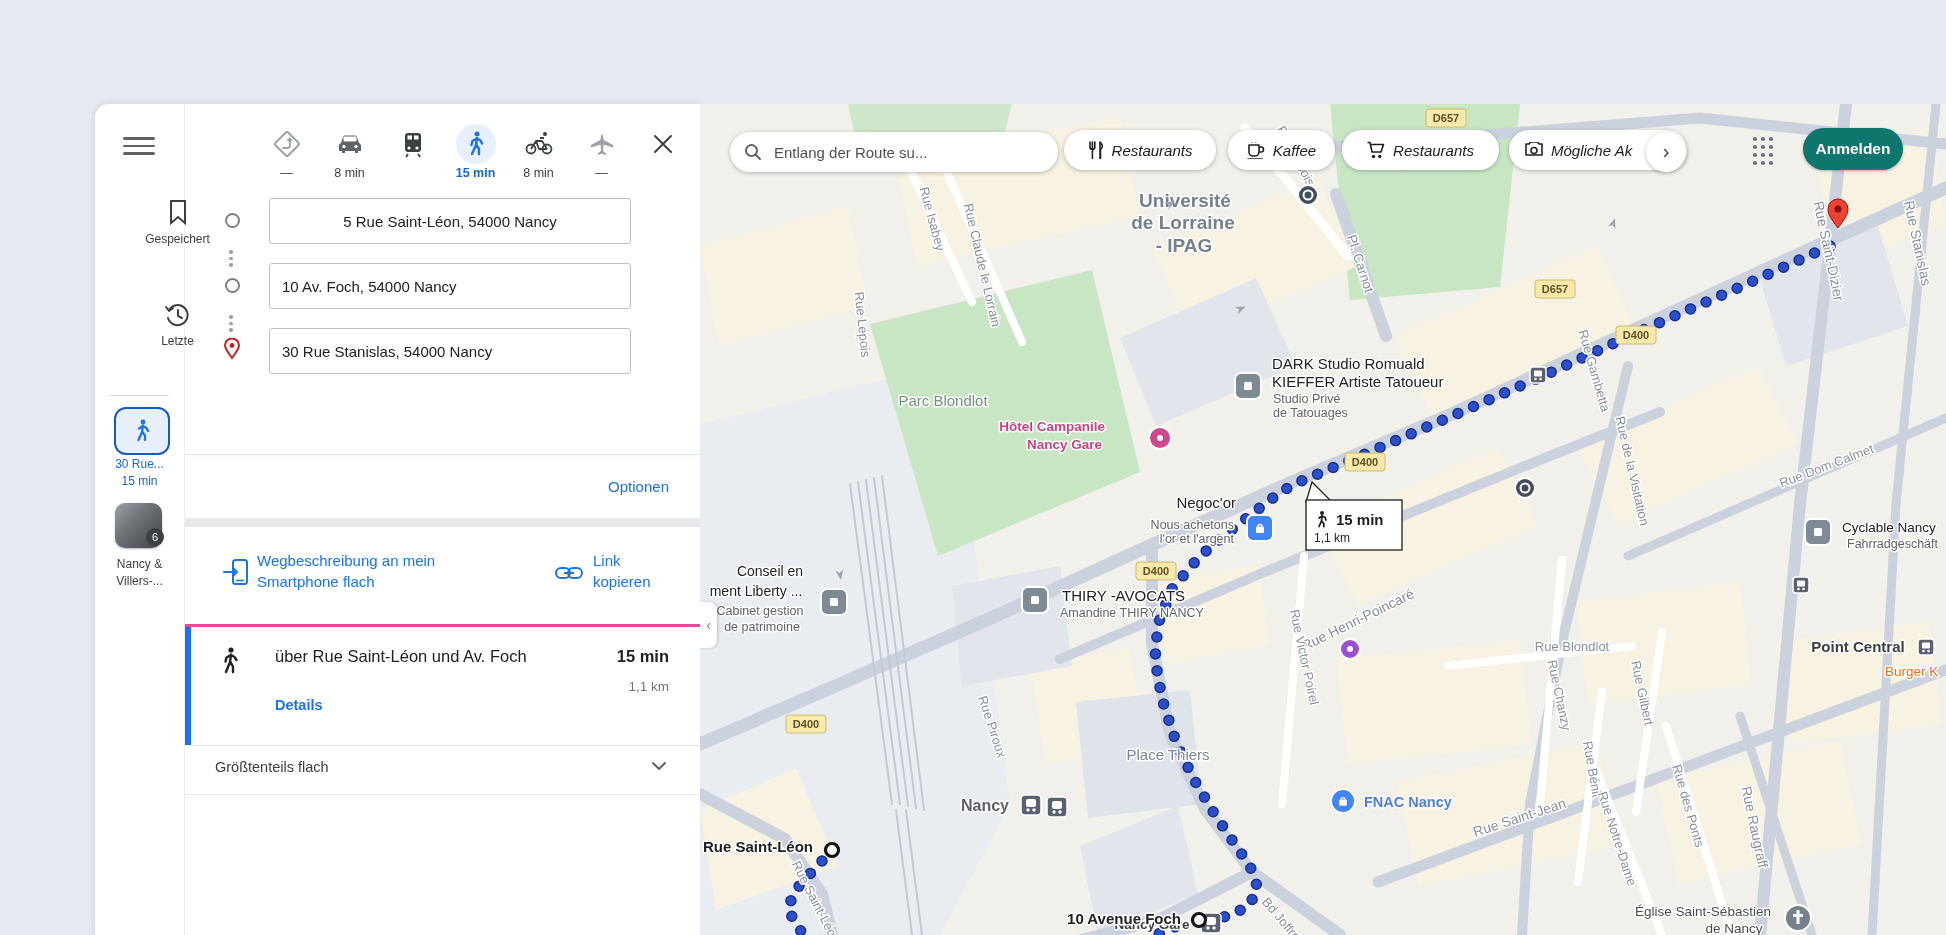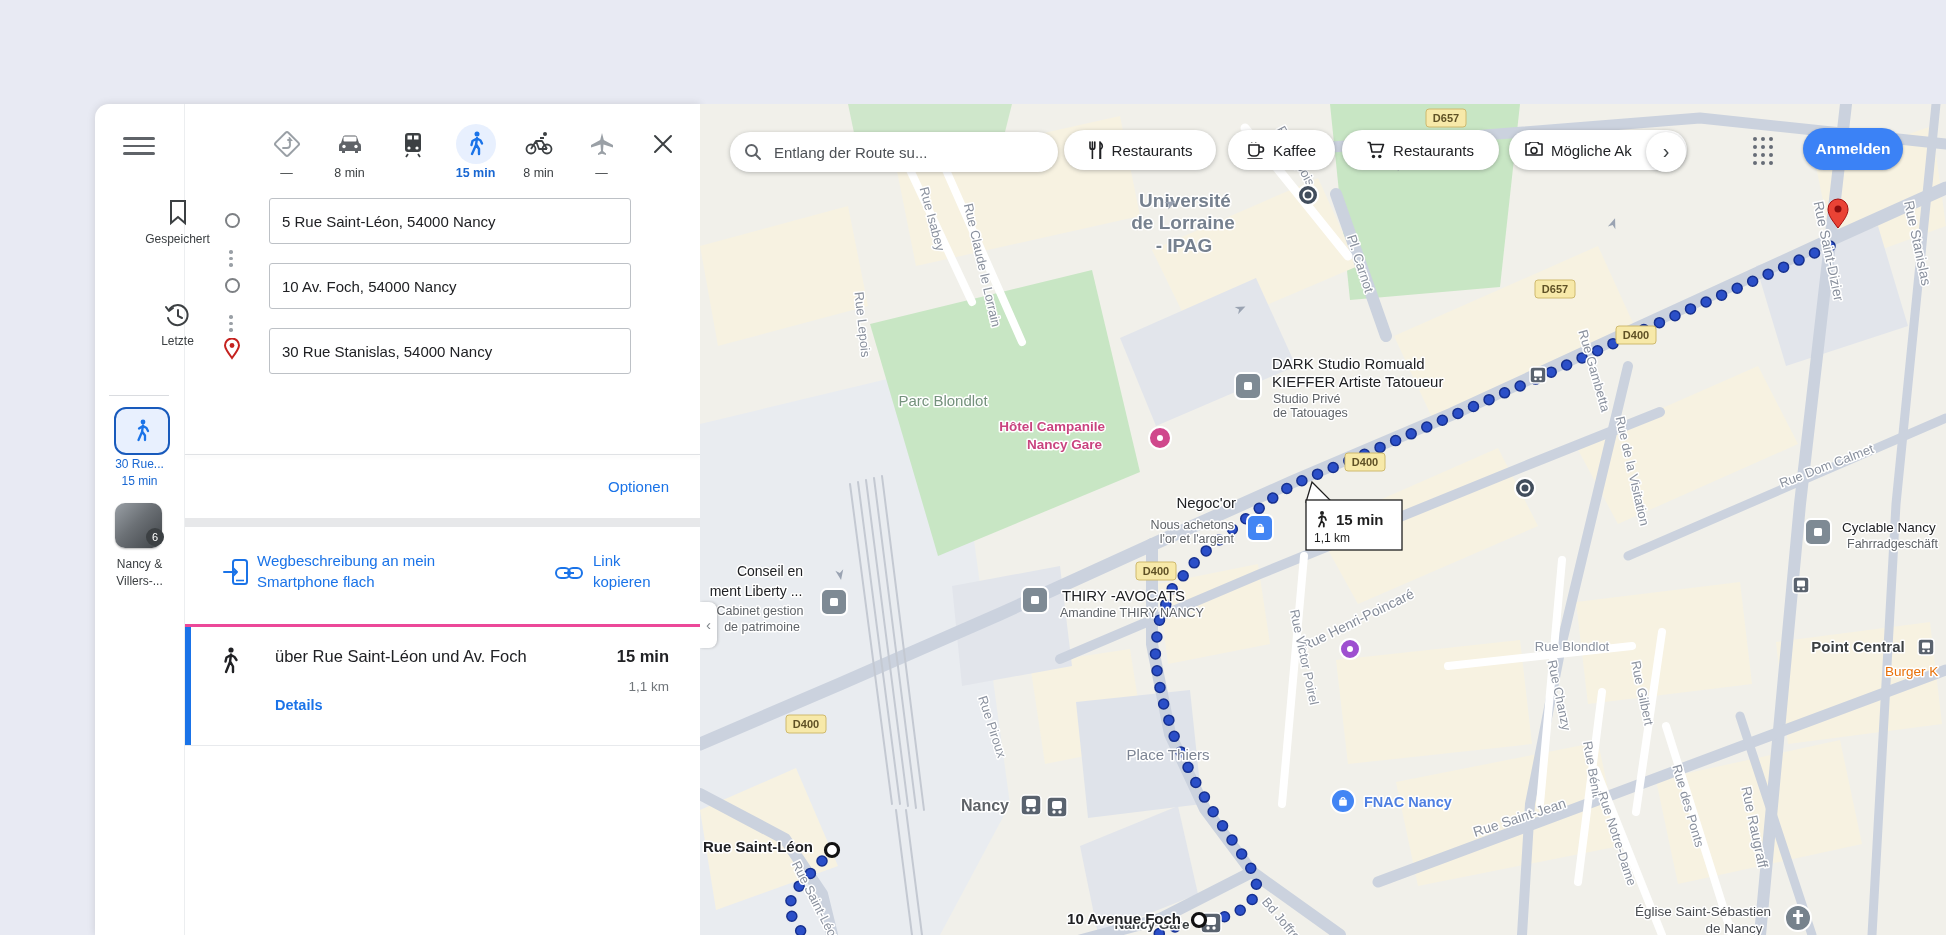--- a/index.html
+++ b/index.html
@@ -56,27 +56,27 @@
   .terrain{position:absolute;left:0;top:638px;width:100%;height:52px;border-bottom:1px solid #e8eaed;cursor:pointer;}
   .terrain .txt{position:absolute;left:30px;top:17px;font-size:14.5px;color:#3c4043;}
   .terrain svg{position:absolute;right:34px;top:19px;}
   
   .map{position:absolute;left:700px;top:104px;width:1246px;height:831px;background:#f1f0ea;overflow:hidden;}
   .map svg.base{position:absolute;left:0;top:0;}
   .collapse-tab{position:absolute;left:0;top:498px;width:17px;height:46px;background:#fff;border-radius:0 8px 8px 0;box-shadow:1px 0 3px rgba(0,0,0,.2);color:#80868b;font-size:15px;line-height:46px;text-align:center;cursor:pointer;}
   .searchbar{position:absolute;left:30px;top:28px;width:328px;height:40px;background:#fff;border-radius:20px;box-shadow:0 1px 4px rgba(60,64,67,.35);display:flex;align-items:center;padding:12px 14px;box-sizing:border-box;gap:10px;}
   .searchbar input{border:none;outline:none;font-size:15px;color:#3c4043;flex:1;font-family:"Liberation Sans",sans-serif;background:transparent;}
   .searchbar input::placeholder{color:#4d5156;opacity:1;}
-  .chip{position:absolute;top:26px;height:40px;background:#fff;border-radius:20px;box-shadow:0 1px 4px rgba(60,64,67,.35);display:flex;align-items:center;justify-content:center;gap:8px;font-size:15px;color:#202124;cursor:pointer;overflow:hidden;white-space:nowrap;}
+  .chip{position:absolute;top:26px;height:40px;background:#fff;border-radius:20px;box-shadow:0 1px 4px rgba(60,64,67,.35);display:flex;align-items:center;justify-content:center;gap:8px;font-size:15px;color:#202124;cursor:pointer;overflow:hidden;white-space:nowrap;font-style:italic;}
   .chip-restaurants{left:364px;width:152px;}
   .chip-kaffee{left:528px;width:107px;}
   .chip-lebensmittel{left:642px;width:157px;}
   .chip-aktivitaeten{left:809px;width:178px;justify-content:flex-start;padding-left:16px;box-sizing:border-box;}
   .more-chips{position:absolute;left:946px;top:28px;width:40px;height:40px;border-radius:50%;background:#fff;box-shadow:0 1px 4px rgba(60,64,67,.35);color:#3c4043;font-size:20px;text-align:center;line-height:38px;cursor:pointer;}
-  .signin{position:absolute;left:1103px;top:24px;width:100px;height:42px;border-radius:21px;background:#3b82f6;color:#fff;font-size:15.5px;font-weight:bold;border:none;cursor:pointer;box-shadow:0 1px 3px rgba(0,0,0,.3);font-family:"Liberation Sans",sans-serif;}
+  .signin{position:absolute;left:1103px;top:24px;width:100px;height:42px;border-radius:21px;background:#0f766e;color:#fff;font-size:15.5px;font-weight:bold;border:none;cursor:pointer;box-shadow:0 1px 3px rgba(0,0,0,.3);font-family:"Liberation Sans",sans-serif;}
 </style>
 </head>
 <body>
 
 <div class="app-card">
 
   <div class="mini">
     <div class="hamburger">
         <span></span>
         <span></span>
@@ -191,21 +191,21 @@
 
     <div class="close-x">
       <svg width="28" height="28" viewBox="0 0 28 28">
           <path d="M6,6 L22,22 M22,6 L6,22" stroke="#3c4043" stroke-width="2" stroke-linecap="round"></path>
         </svg>
     </div>
 
     <div class="wp-icon" style="top:105px;">
         <div class="wp-circle"></div>
       </div>
-    <input class="wp-input" style="top: 94px;" value="5 Rue Saint-Léon, 54000 Nancy">
+    <input class="wp-input" style="top: 94px; text-align: center;" value="5 Rue Saint-Léon, 54000 Nancy">
     <div class="wp-dots" style="top:143px;">
         <i></i>
         <i></i>
         <i></i>
       </div>
 
     <div class="wp-icon" style="top:170px;">
         <div class="wp-circle"></div>
       </div>
     <input class="wp-input" style="top: 159px;" value="10 Av. Foch, 54000 Nancy">
@@ -248,20 +248,26 @@
       <svg class="walker" width="22" height="28" viewBox="-11 -14 22 28">
           <circle cx="1" cy="-11" r="2.6" fill="#202124"></circle>
           <path d="M1,-6.5 L0,1 M1,-6 L-3.5,-3.5 L-4.5,0.5 M1,-6 L4.5,-4 L6.5,-1 M0,1 L-4,11 M0.5,1 L3,5.5 L3,11" fill="none" stroke="#202124" stroke-width="2.4" stroke-linecap="round" stroke-linejoin="round"></path>
         </svg>
       <div class="via">über Rue Saint-Léon und Av. Foch</div>
       <div class="dur">15 min</div>
       <div class="dist">1,1 km</div>
       <div class="det">Details</div>
     </div>
 
+    <div class="terrain">
+      <span class="txt">Größtenteils flach</span>
+      <svg width="16" height="10" viewBox="0 0 16 10">
+          <path d="M2,2 L8,8 L14,2" fill="none" stroke="#5f6368" stroke-width="2" stroke-linecap="round" stroke-linejoin="round"></path>
+        </svg>
+    </div>
   </div>
 </div>
 
 <div class="map">
   <svg class="base" id="mapsvg" width="1246" height="831" viewBox="0 0 1246 831">
       <rect x="0" y="0" width="1246" height="831" fill="#f1f0ea"></rect>
       <polygon points="0,320 250,260 310,700 240,831 0,831" fill="#e9ecf0"></polygon>
       <polygon points="170,220 392,166 440,368 238,452" fill="#c8e6c4"></polygon>
       <polygon points="630,0 820,0 800,183 650,196" fill="#c8e6c4"></polygon>
       <polygon points="148,0 312,0 300,48 158,48" fill="#cfe7cb"></polygon>

